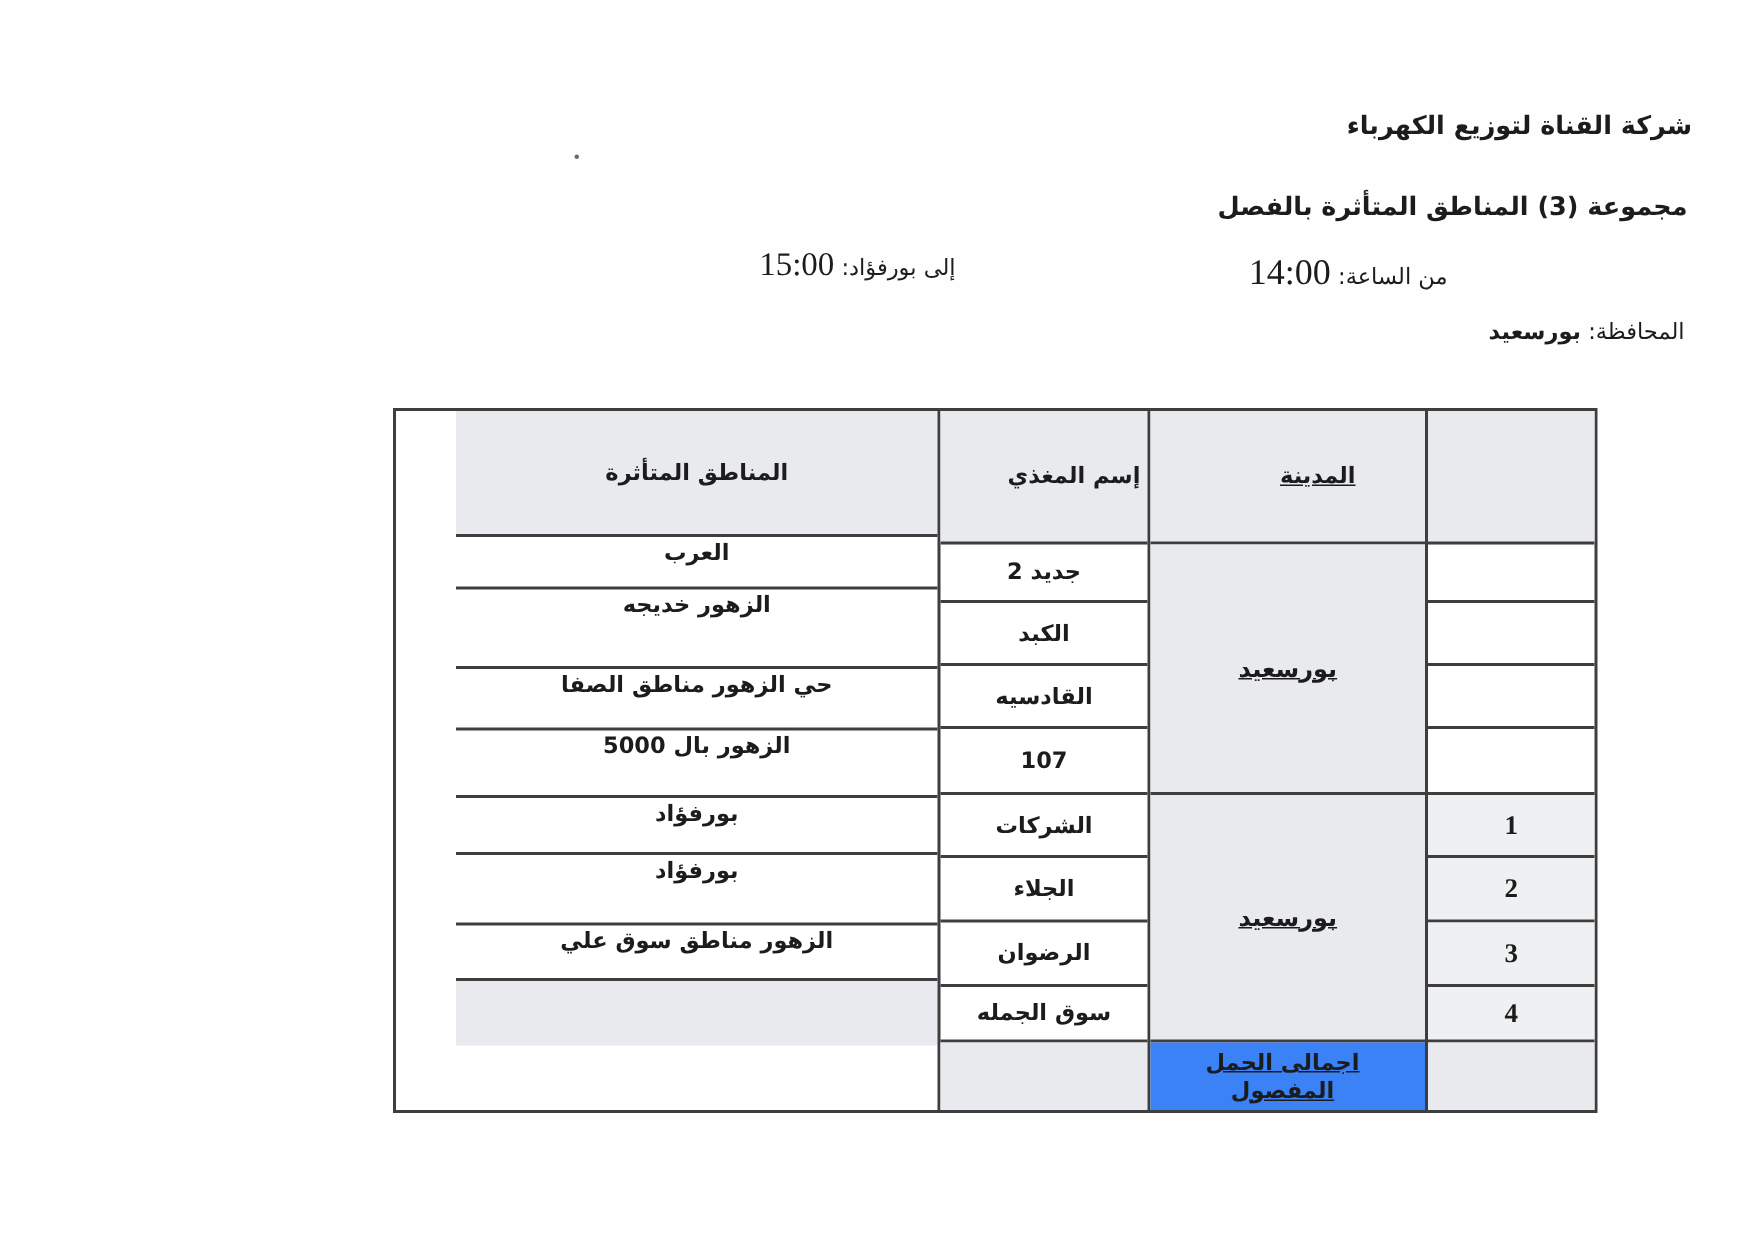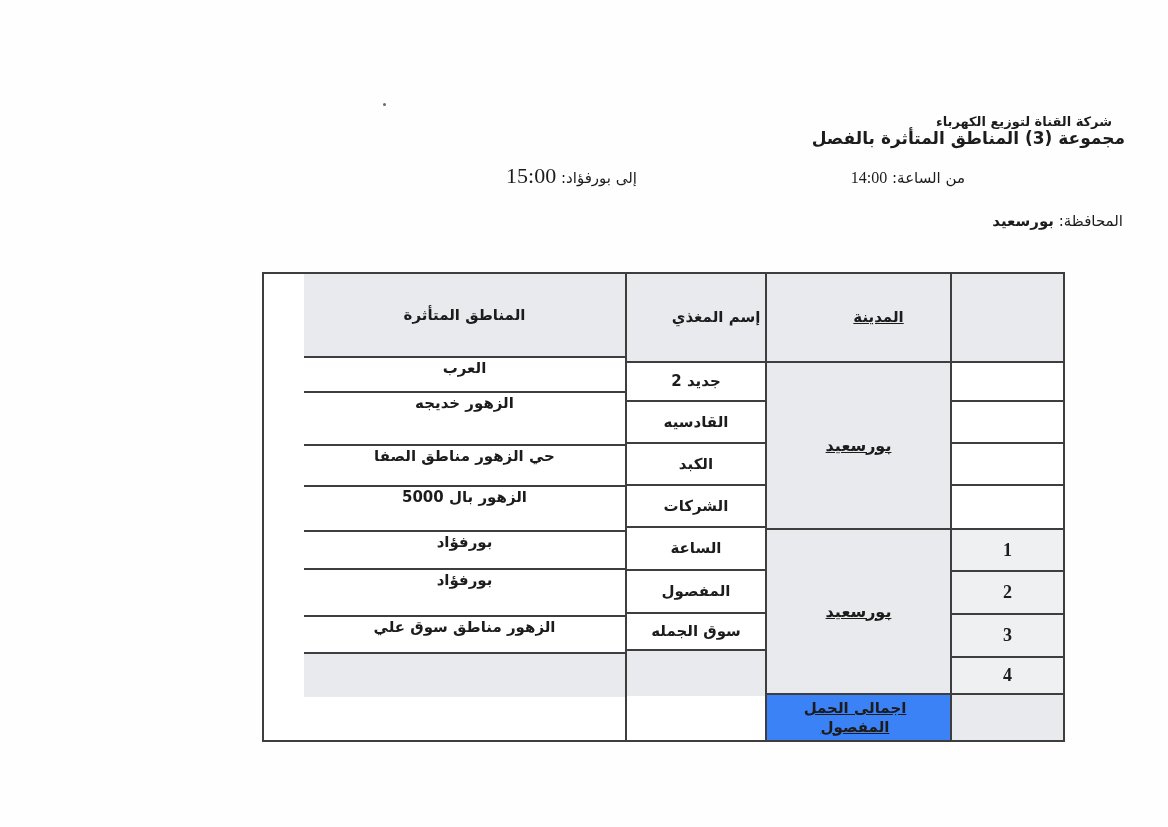--- a/index.html
+++ b/index.html
@@ -8,25 +8,25 @@
     background:#ffffff;
     font-family:"DejaVu Sans", sans-serif;
     color:#1c1c1c;
     position:relative;
     overflow:hidden;
   }
   .page { position:absolute; inset:0; background:#fefefe; }
 
   
   .hline { position:absolute; direction:rtl; white-space:nowrap; }
-  .doc-title    { top:74px;  right:56px; font-size:13px; font-weight:bold;margin-top:40px; }
+  .doc-title    { top:74px;  right:40px; font-size:17px; font-weight:bold; }
   .doc-subtitle { top:128px; right:43px; font-size:17px; font-weight:bold; }
   .time-from    { top:169px; right:203px; font-size:15px; }
   .time-to      { top:163px; right:531px; font-size:15px; }
-  .time-num     { font-family:"Liberation Serif","DejaVu Serif",serif; font-size:16px; }
+  .time-num     { font-family:"Liberation Serif","DejaVu Serif",serif; font-size:24px; }
   .time-to .time-num { font-size:22px; }
   .governorate  { top:212px; right:45px; font-size:15px; }
   .gov-value    { font-weight:bold; }
   .artifact-dot { position:absolute; left:383px; top:103px; width:3px; height:3px;
                   border-radius:50%; background:#6a6a6a; }
 
   
   :root { --border:#3e3e3e; --shade:#e8eaed; --shade2:#eef0f2; }
   .sched-table {
     position:absolute; left:262px; top:272px; width:803px; height:470px;
@@ -109,25 +109,26 @@
       <div class="cell r a3">الزهور بال 5000</div>
       <div class="cell r a4">بورفؤاد</div>
       <div class="cell r a5">بورفؤاد</div>
       <div class="cell r a7">الزهور مناطق سوق علي</div>
       <div class="cell foot shaded nb"></div>
     </div>
 
     <div class="col col-feeder">
       <div class="cell hdr shaded">إسم المغذي</div>
       <div class="cell f0">جديد 2</div>
+      <div class="cell f1">الكبد</div>
       <div class="cell f2">القادسيه</div>
-      <div class="cell f1">الكبد</div>
+      <div class="cell f3">107</div>
       <div class="cell f4">الشركات</div>
-      <div class="cell f5">الساعة</div>
-      <div class="cell f6">المفصول</div>
+      <div class="cell f5">الجلاء</div>
+      <div class="cell f6">الرضوان</div>
       <div class="cell f7">سوق الجمله</div>
       <div class="cell foot shaded nb"></div>
     </div>
 
     <div class="col col-city">
       <div class="cell hdr shaded">المدينة</div>
       <div class="cell block b0 shaded">بورسعيد</div>
       <div class="cell block b1 shaded">بورسعيد</div>
       <div class="cell foot nb">اجمالى الحمل المفصول</div>
     </div>

